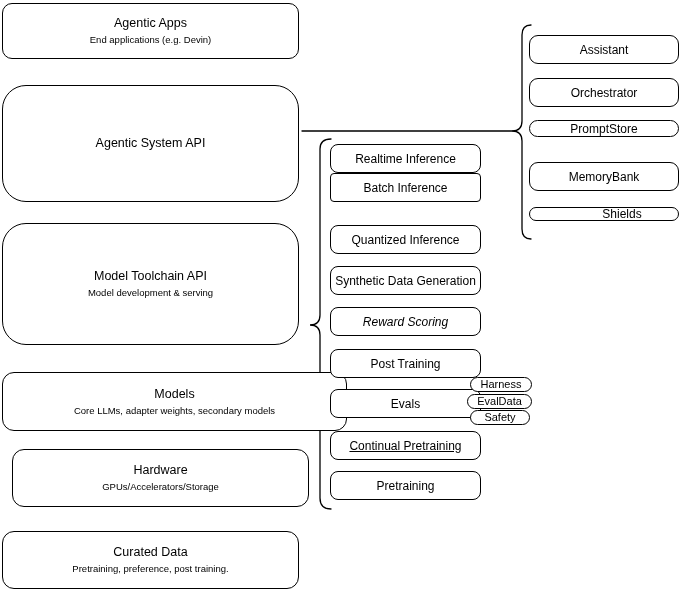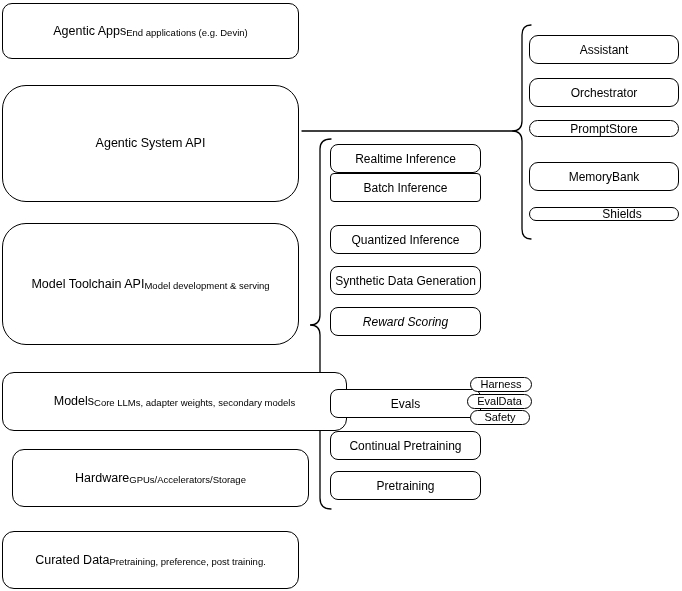--- a/index.html
+++ b/index.html
@@ -15,21 +15,21 @@
     font-family: "Liberation Sans", sans-serif;
     color: var(--text, #000000);
     overflow: hidden;
   }
   .node {
     position: absolute;
     box-sizing: border-box;
     border: 1px solid var(--stroke, #000000);
     background: var(--bg, #ffffff);
     display: flex;
-    flex-direction: row;
+    flex-direction: column;
     align-items: center;
     justify-content: center;
     text-align: center;
   }
   .bigbox { z-index: 1; }
   .bigbox .title {
     font-size: 12.5px;
     line-height: 15px;
     white-space: nowrap;
   }
@@ -121,24 +121,27 @@
   </div>
   <div class="node midbox" style="left:330px; top:225px; width:151px; height:29px; border-radius:8px;">
     <span>Quantized Inference</span>
   </div>
   <div class="node midbox" style="left:330px; top:266px; width:151px; height:29px; border-radius:8px;">
     <span>Synthetic Data Generation</span>
   </div>
   <div class="node midbox" style="left:330px; top:307px; width:151px; height:29px; border-radius:8px;font-style:italic;">
     <span>Reward Scoring</span>
   </div>
+  <div class="node midbox" style="left:330px; top:349px; width:151px; height:29px; border-radius:8px;">
+    <span>Post Training</span>
+  </div>
   <div class="node midbox" style="left:330px; top:389px; width:151px; height:29px; border-radius:8px;">
     <span>Evals</span>
   </div>
-  <div class="node midbox" style="left:330px; top:431px; width:151px; height:29px; border-radius:8px;">
+  <div class="node midbox" style="left:330px; top:431px; width:151px; height:29px; border-radius:8px;text-decoration:underline;">
     <span>Continual Pretraining</span>
   </div>
   <div class="node midbox" style="left:330px; top:471px; width:151px; height:29px; border-radius:8px;">
     <span>Pretraining</span>
   </div>
 
   <div class="pill" style="left:470px; top:377px; width:62px; height:15px;">
     <span>Harness</span>
   </div>
   <div class="pill" style="left:467px; top:394px; width:65px; height:15px;">

